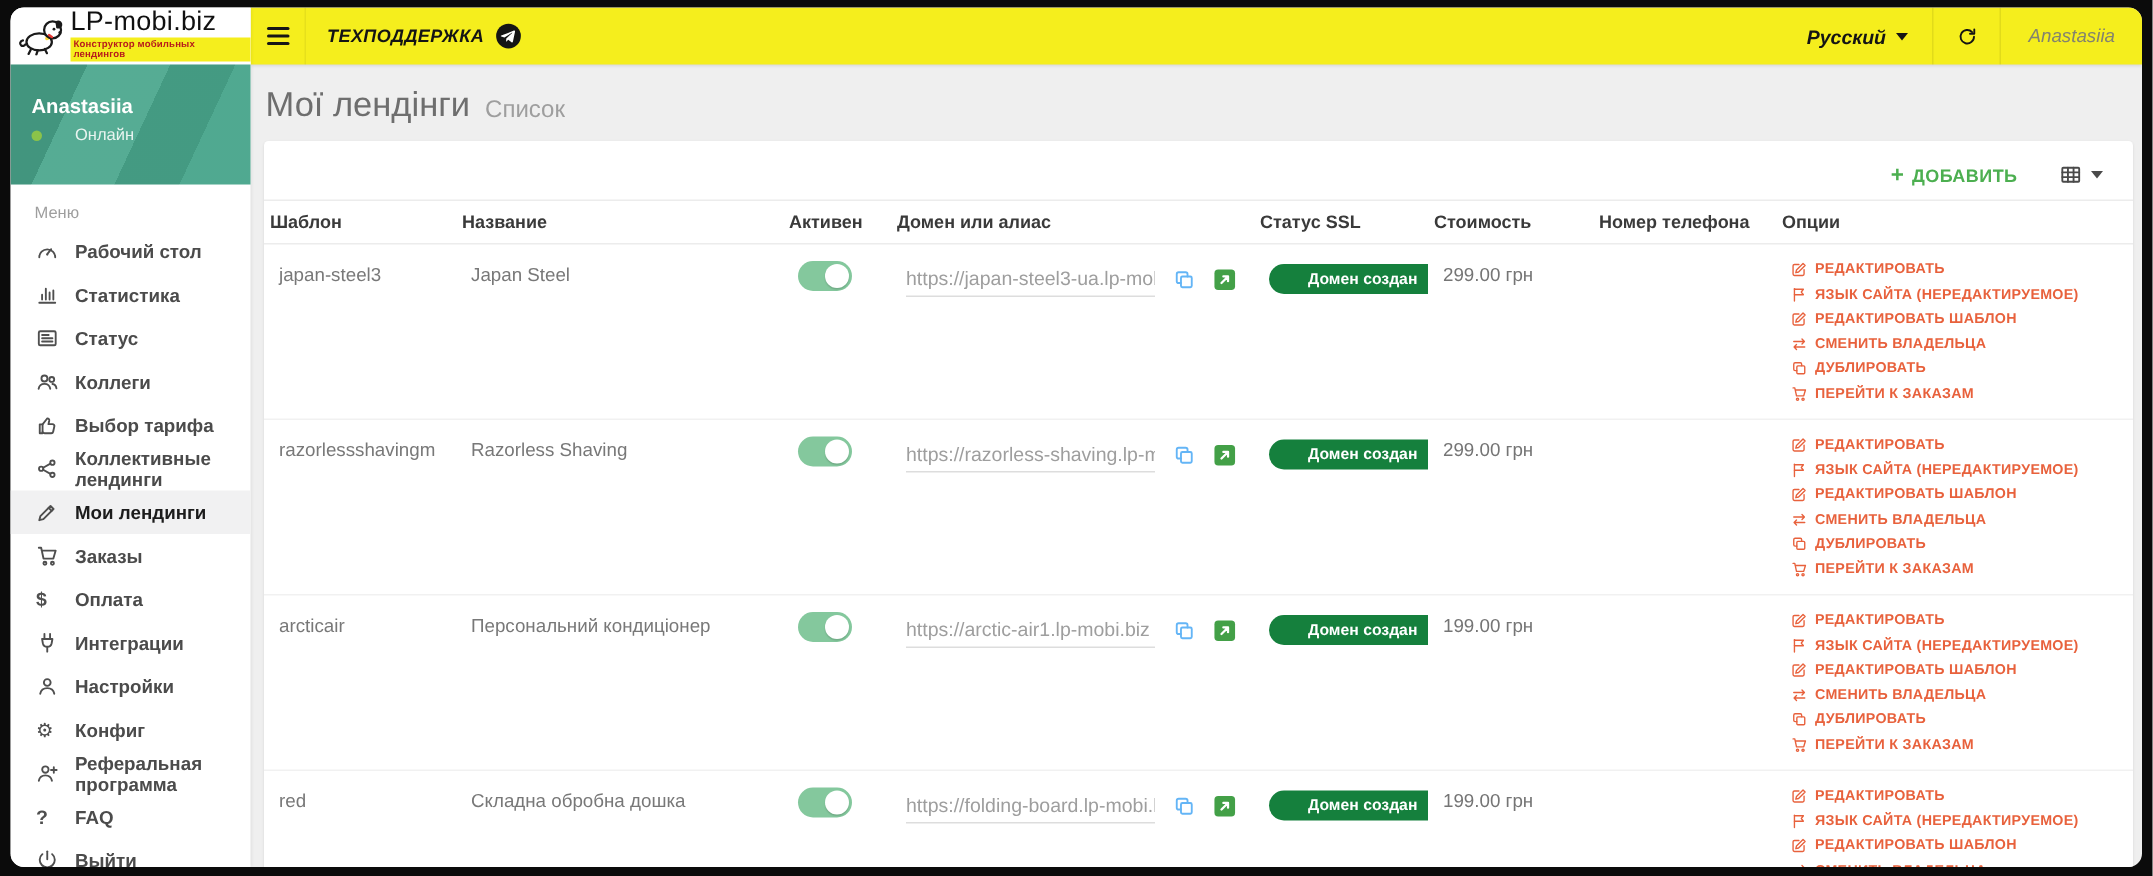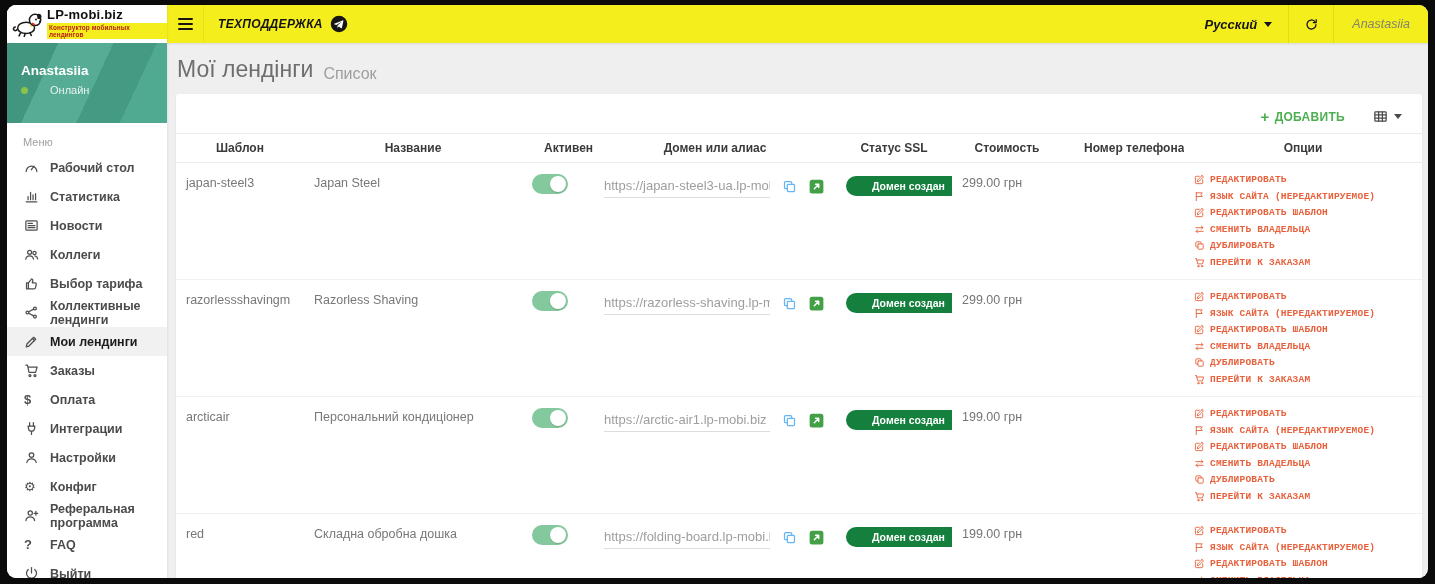--- a/index.html
+++ b/index.html
@@ -21,21 +21,21 @@
   .caret{width:0;height:0;border-left:4px solid transparent;border-right:4px solid transparent;border-top:5px solid #141414;display:inline-block;}
   .tb-divider{width:1px;height:100%;background:rgba(0,0,0,.08);}
   .refresh{width:44px;height:100%;display:flex;align-items:center;justify-content:center;cursor:pointer;color:#141414;}
   .refresh .i{width:15px;height:15px;}
   .tb-user{padding:0 18px;font-size:12.5px;color:#83836f;cursor:pointer;}
 
   
   .sidebar{position:absolute;left:0;top:0;bottom:0;width:160px;background:#fff;z-index:4;box-shadow:1px 0 2px rgba(0,0,0,.06);}
   .logo-card{height:38px;background:#fff;display:flex;align-items:center;padding-left:5px;gap:3px;cursor:pointer;}
   .logo-dog{width:32px;height:27px;flex:0 0 auto;}
-  .logo-title{font-size:13px;font-weight:700;color:#101010;line-height:1;letter-spacing:.2px;}
+  .logo-title{font-size:18px;font-weight:400;color:#101010;line-height:1;letter-spacing:.2px;}
   .logo-sub{font-size:6.4px;color:#b71c1c;background:#f5ee1d;font-weight:700;padding:1px 2px;margin-top:2px;display:inline-block;letter-spacing:.1px;}
   .user-panel{height:80px;background:#49a68c;
     background-image:
       linear-gradient(115deg, rgba(0,0,0,.10) 0 26%, rgba(255,255,255,.07) 26% 54%, rgba(0,0,0,.07) 54% 76%, rgba(255,255,255,.04) 76%);
     color:#fff;box-sizing:border-box;padding:20px 0 0 14px;}
   .user-name{font-size:13.5px;font-weight:600;}
   .user-status{margin-top:6px;font-size:11px;color:#e9f4f0;display:flex;align-items:center;gap:22px;}
   .dot{width:7px;height:7px;border-radius:50%;background:#8bc34a;display:inline-block;}
   .menu-label{padding:13px 0 5px 16px;font-size:11px;color:#9e9e9e;}
   .menu-item{height:29px;display:flex;align-items:center;padding-left:17px;gap:11px;font-size:12.5px;font-weight:600;color:#4b4b4b;cursor:pointer;text-decoration:none;}
@@ -49,32 +49,32 @@
   .page-sub{font-size:16px;color:#9e9e9e;}
   .card{margin:0 6px 0 9px;background:#fff;border-radius:3px;box-shadow:0 1px 2px rgba(0,0,0,.10);height:620px;}
   .card-toolbar{display:flex;justify-content:flex-end;align-items:center;padding:15px 20px 9px 20px;gap:28px;}
   .add-btn{display:flex;align-items:center;gap:5px;color:#4caf50;font-size:12px;font-weight:700;letter-spacing:.3px;cursor:pointer;text-decoration:none;}
   .add-btn .plus{font-size:15px;font-weight:700;line-height:12px;}
   .grid-btn{display:flex;align-items:center;gap:6px;background:none;border:none;cursor:pointer;color:#4a4a4a;padding:0;}
   .grid-btn .i{width:15px;height:15px;}
   .caret.dark{border-top-color:#4a4a4a;}
 
   table{width:100%;border-collapse:collapse;table-layout:fixed;}
-  th{text-align:center;font-size:12px;font-weight:700;color:#3a3a3a;padding:7px 22px;border-top:1px solid #ececec;border-bottom:1px solid #ececec;white-space:nowrap;overflow:hidden;}
+  th{text-align:left;font-size:12px;font-weight:700;color:#3a3a3a;padding:7px 4px;border-top:1px solid #ececec;border-bottom:1px solid #ececec;white-space:nowrap;overflow:hidden;}
   td{vertical-align:top;height:103px;padding:13px 10px 0 10px;font-size:12.5px;color:#787878;border-bottom:1px solid #f1f1f1;overflow:hidden;}
   .c-active{padding-top:11px;}
   .toggle{display:inline-block;width:36px;height:20px;border-radius:10px;background:#84c89d;position:relative;cursor:pointer;}
   .knob{position:absolute;right:2px;top:2px;width:16px;height:16px;border-radius:50%;background:#fff;box-shadow:0 1px 1px rgba(0,0,0,.15);}
   .domain-wrap{display:flex;align-items:flex-start;gap:12px;}
   .domain-input{width:166px;border:none;border-bottom:1px solid #ddd;font-size:13px;color:#9e9e9e;background:transparent;padding:2px 0 4px 0;outline:none;font-family:inherit;}
   .icon-btn{width:15px;height:15px;cursor:pointer;margin-top:3px;flex:0 0 auto;}
   .icon-btn.copy{color:#64b5f6;}
   .badge{display:inline-block;background:#15803d;color:#fff;font-size:10.5px;font-weight:700;padding:4px 26px;border-radius:11px;white-space:nowrap;}
   .c-price{color:#757575;}
-  .c-options{padding-top:11px;font-family:Liberation Mono, monospace;}
+  .c-options{padding-top:11px;}
   .opt{display:flex;align-items:center;gap:5px;color:#e8613c;font-size:9.5px;font-weight:700;margin-bottom:5.5px;cursor:pointer;text-decoration:none;letter-spacing:.2px;white-space:nowrap;}
   .opt .i{width:11px;height:11px;flex:0 0 auto;}
   .i{display:inline-block;}
   .i svg{width:100%;height:100%;display:block;}
 </style>
 </head>
 <body>
 
 <div class="app">
 
@@ -126,21 +126,21 @@
           </span>
           <span class="mi-label">Статистика</span>
         </a>
         <a class="menu-item">
           <span class="i mi">
             <svg viewBox="0 0 24 24" fill="none" stroke="currentColor" stroke-width="2" stroke-linecap="round" stroke-linejoin="round">
               <rect x="3" y="4.5" width="18" height="15" rx="1.5"></rect>
               <path d="M6.5 8.5h7M6.5 12h11M6.5 15.5h11"></path>
             </svg>
           </span>
-          <span class="mi-label">Новости</span>
+          <span class="mi-label">Статус</span>
         </a>
         <a class="menu-item">
           <span class="i mi">
             <svg viewBox="0 0 24 24" fill="none" stroke="currentColor" stroke-width="2" stroke-linecap="round" stroke-linejoin="round">
               <circle cx="9" cy="8.5" r="3.2"></circle>
               <path d="M2.8 19.5c.6-3.4 3.2-5.3 6.2-5.3s5.6 1.9 6.2 5.3"></path>
               <circle cx="16.8" cy="9.5" r="2.6"></circle>
               <path d="M17.5 14.4c2.2.3 3.9 1.9 4.3 4.6"></path>
             </svg>
           </span>

